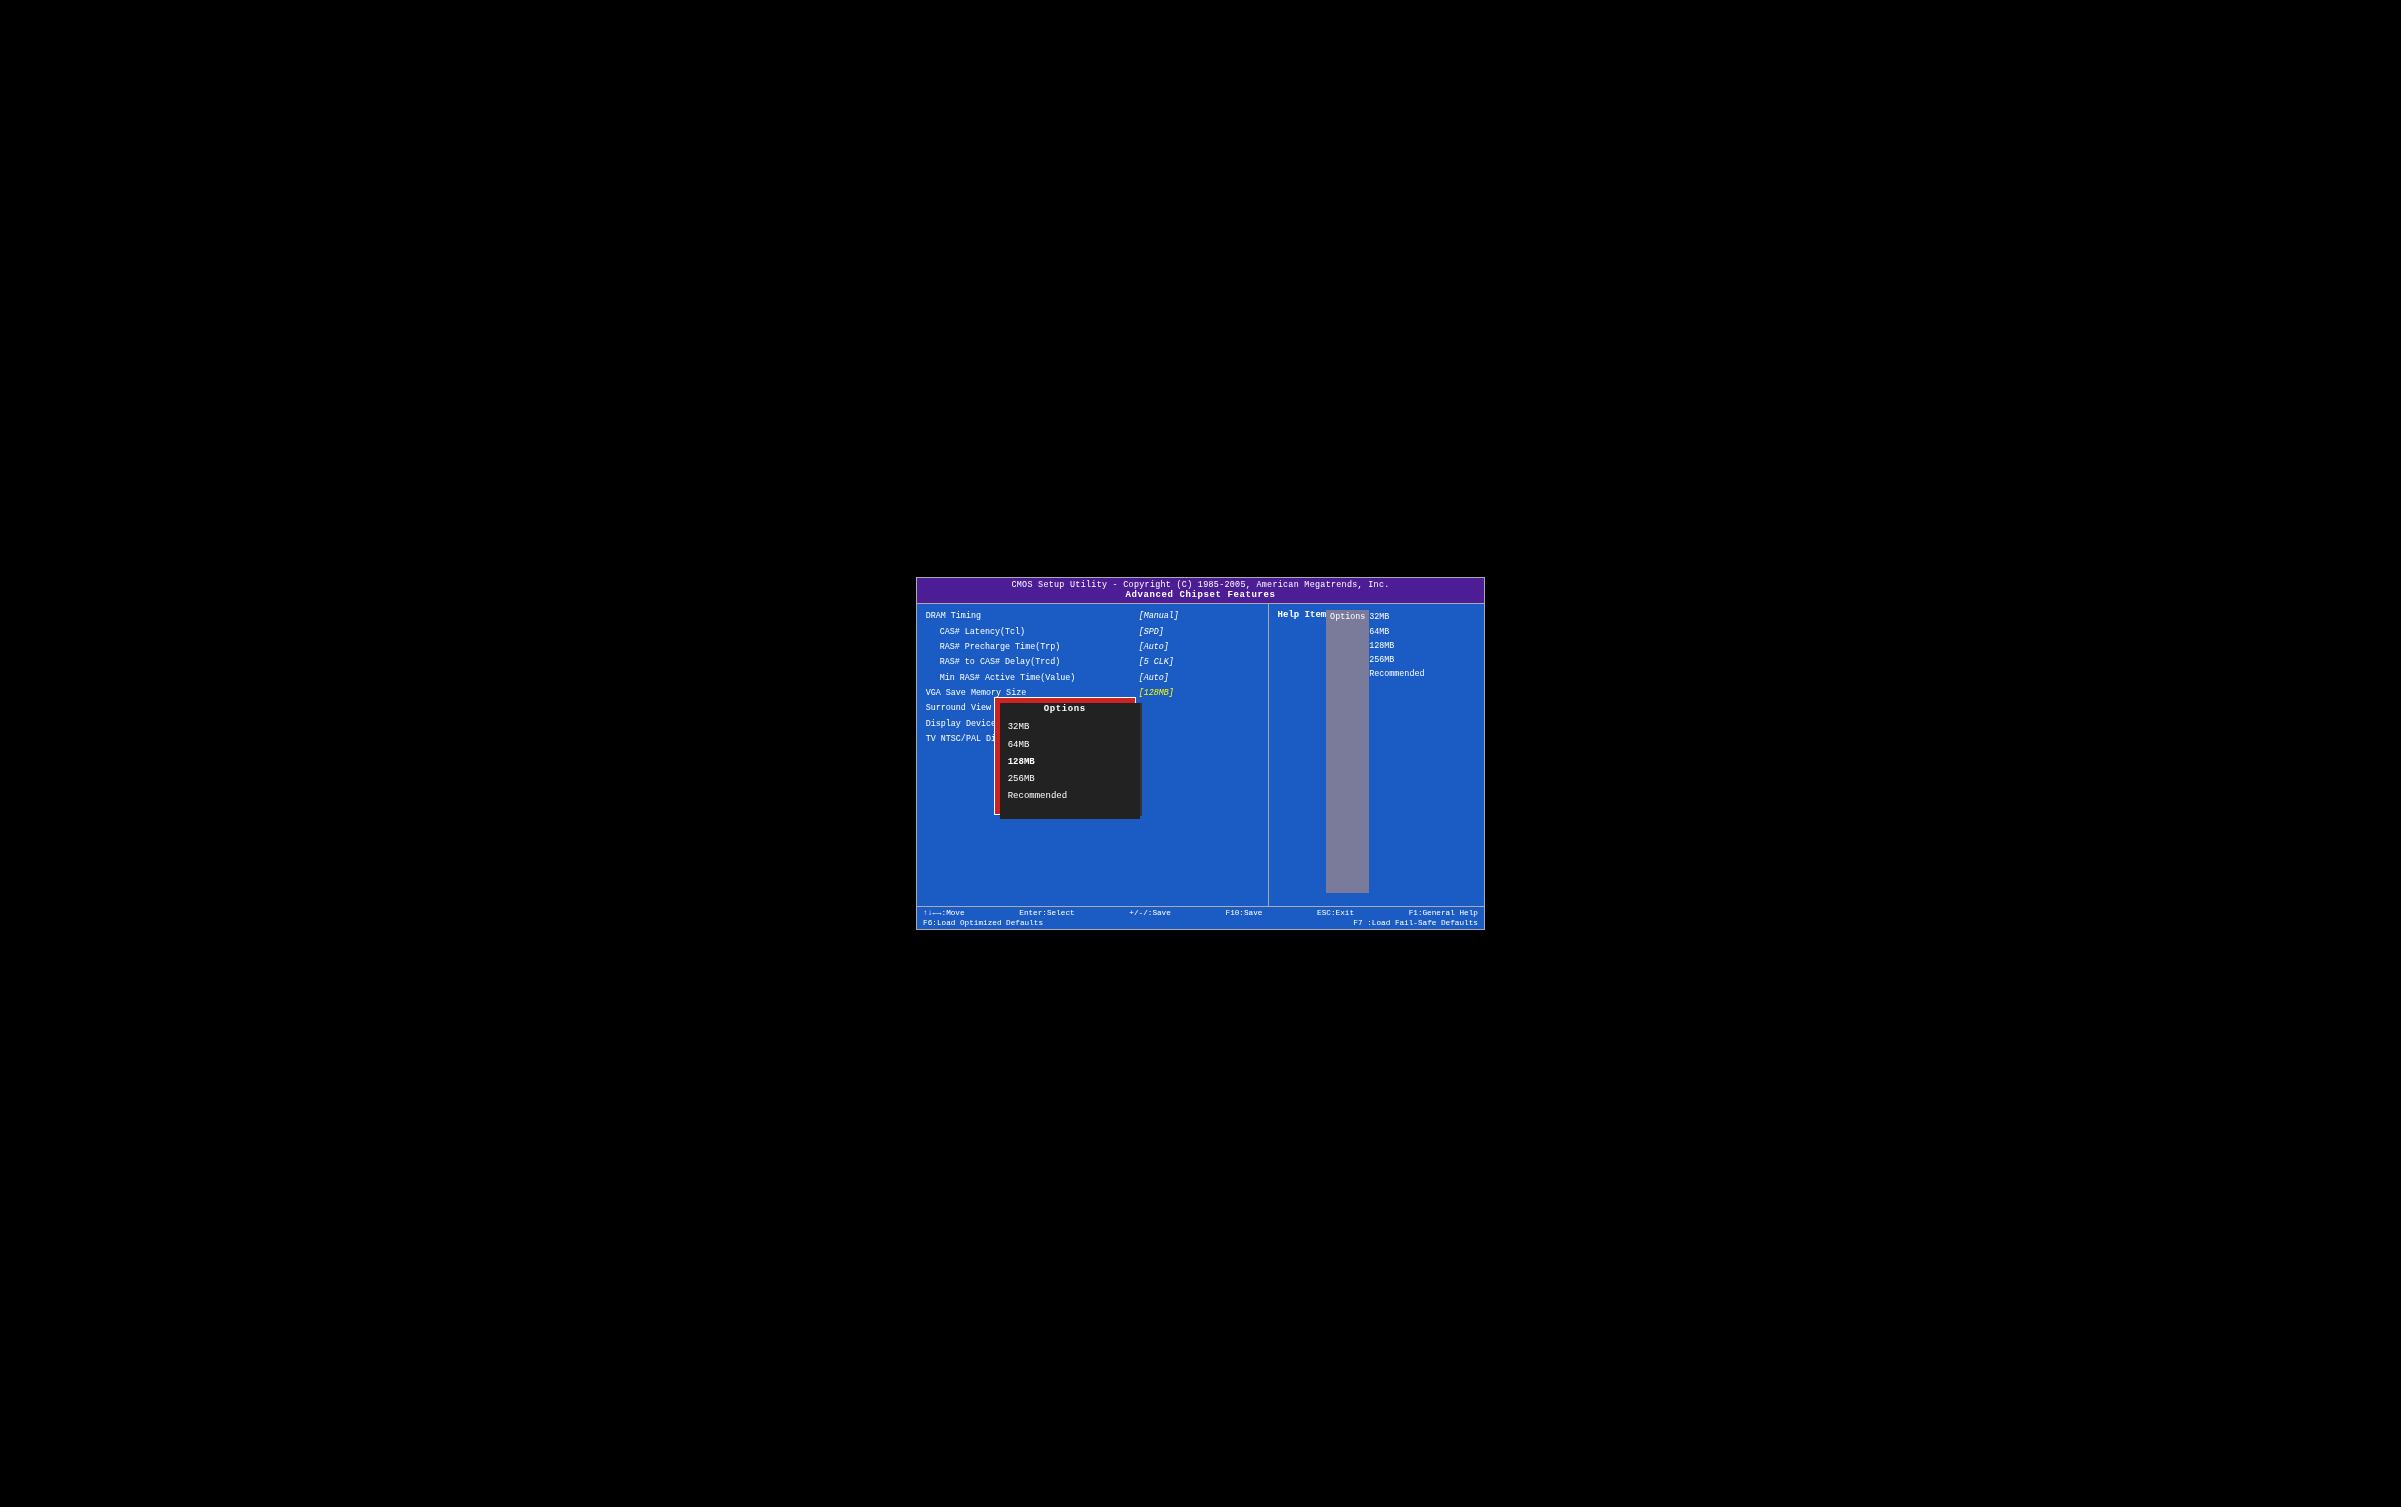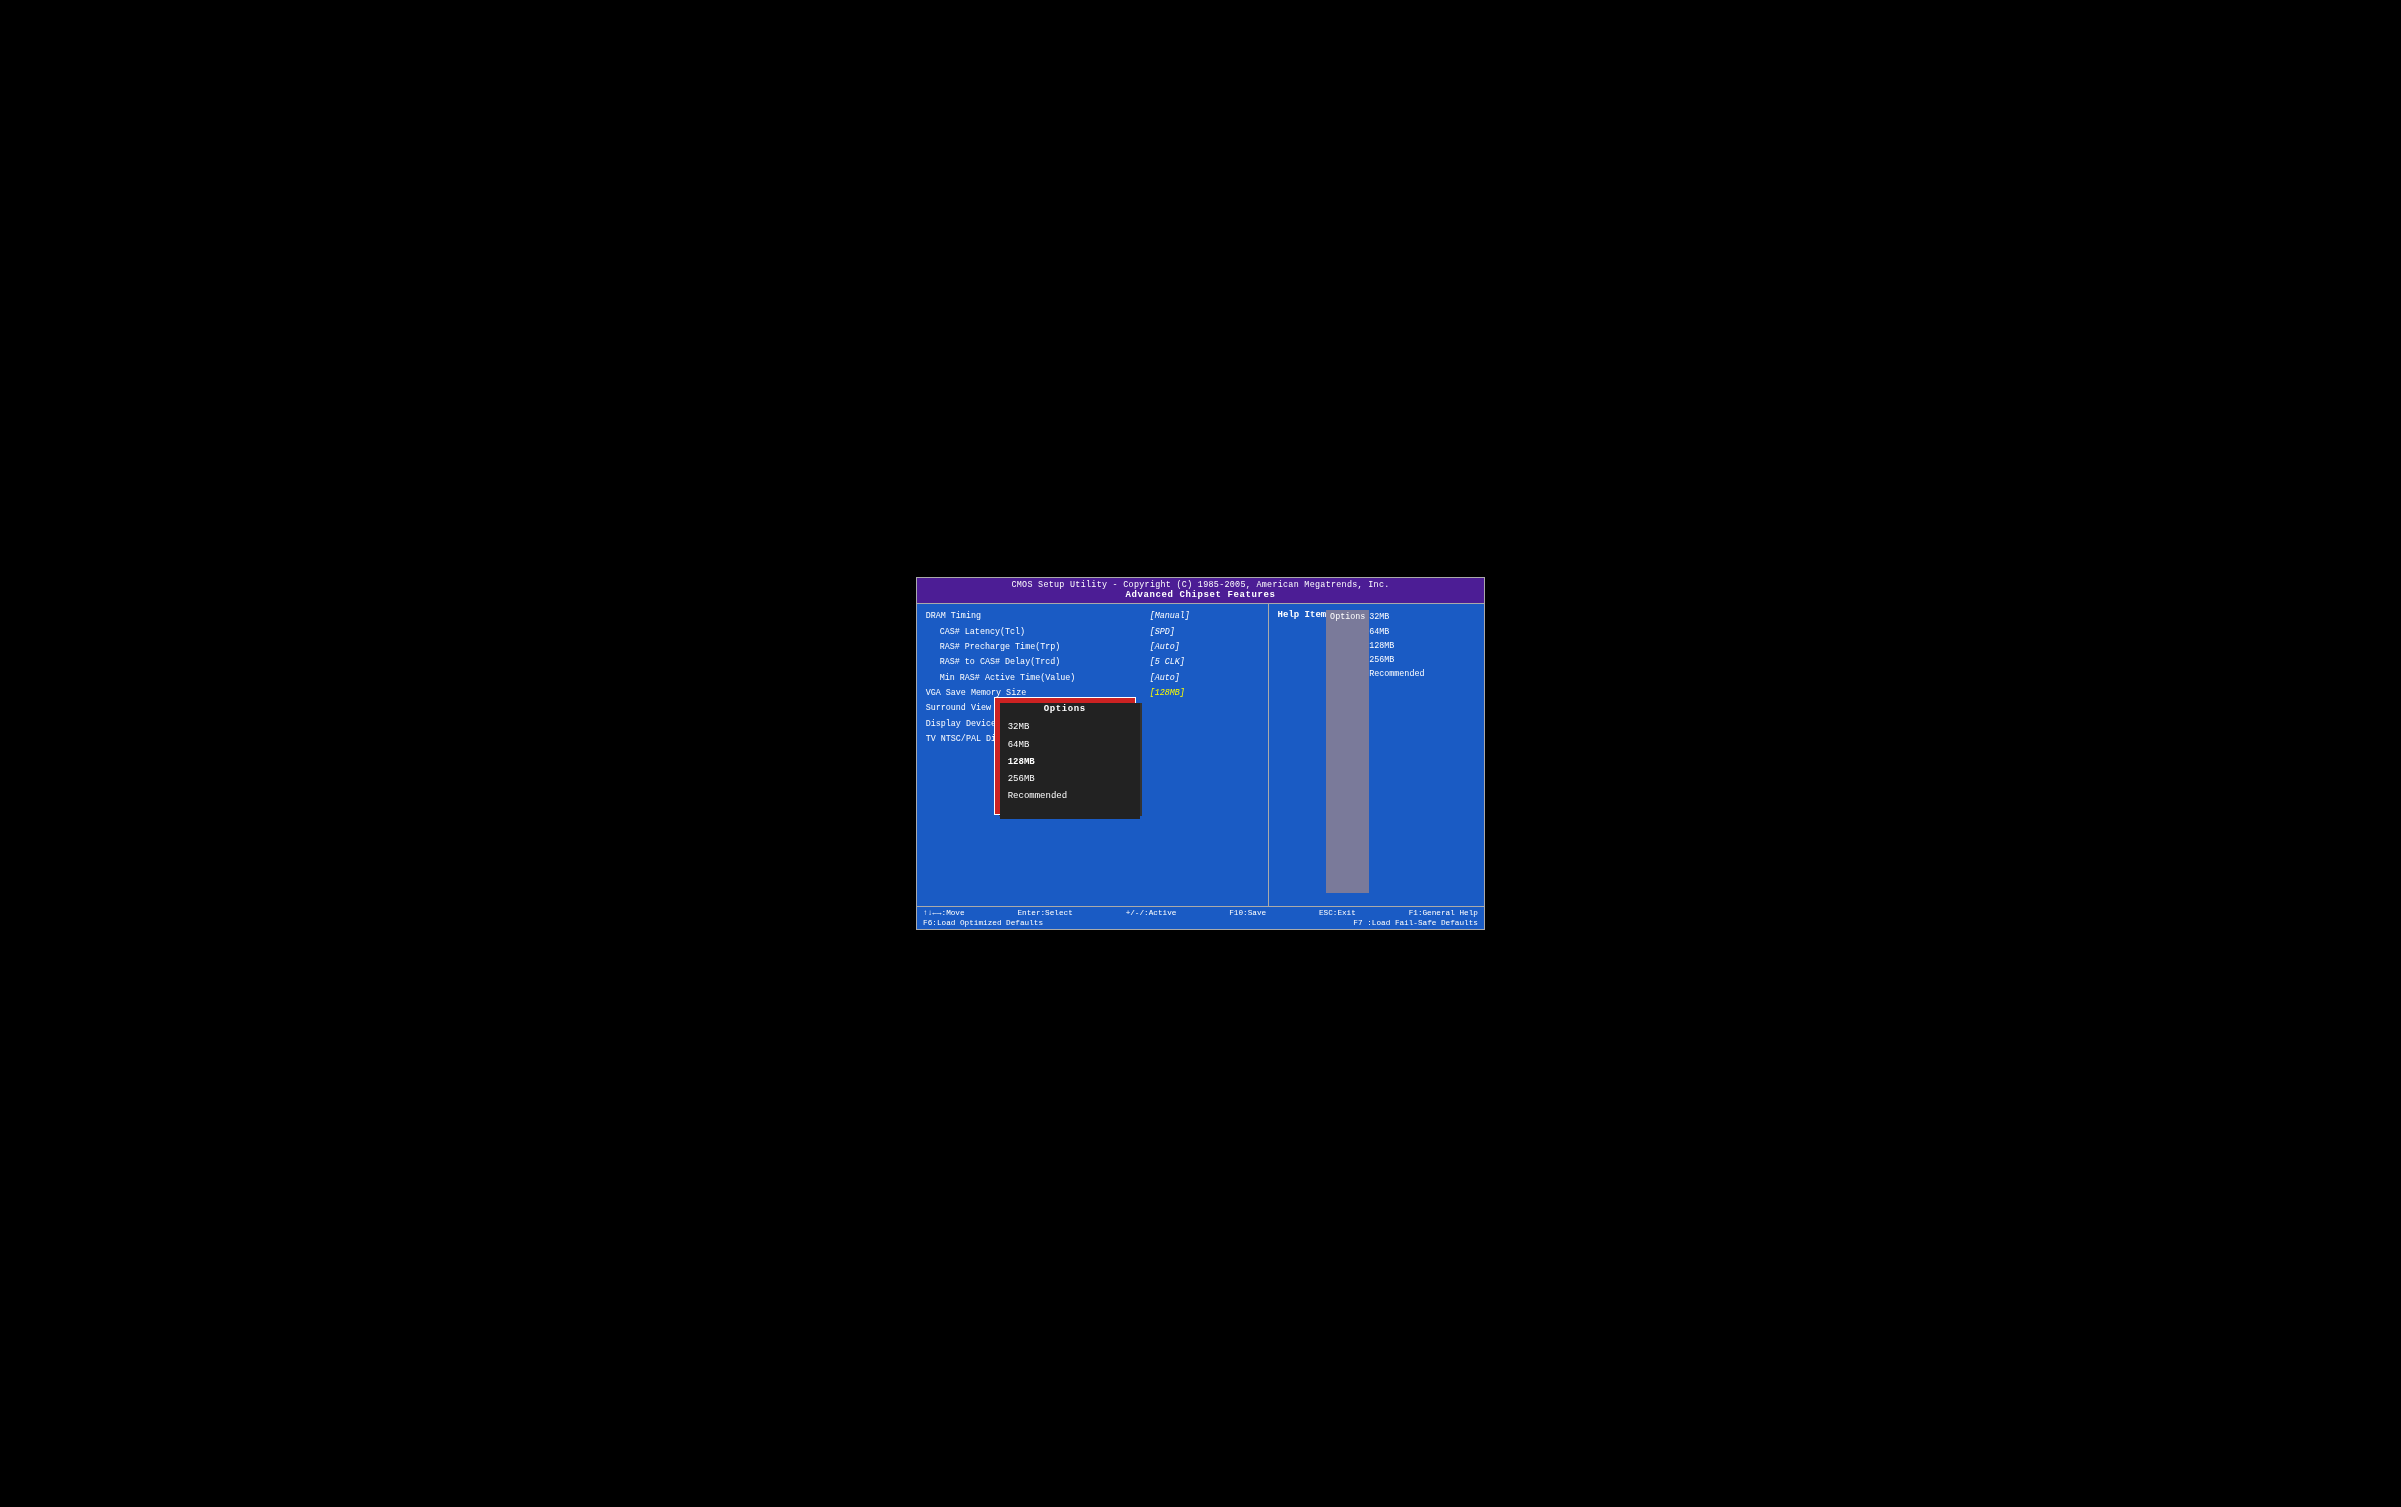--- a/index.html
+++ b/index.html
@@ -85,21 +85,20 @@
       color: #fff;
       font-size: 8.4px;
       line-height: 1.7;
     }
     .menu-item {
       display: flex;
       justify-content: flex-start;
       align-items: baseline;
       margin-bottom: 1.9px;
       line-height: 1.6;
-      gap: 11px;
     }
     .menu-label {
       color: #fff;
       font-size: 8.4px;
       min-width: 213px;
     }
     .menu-label.indented {
       padding-left: 14px;
     }
     .menu-value {
@@ -260,21 +259,21 @@
             <li>Recommended</li>
           </ul>
       </div>
 
     </div>
 
     <div class="bottom-bar">
       <div class="row1">
         <span>↑↓←→:Move</span>
         <span>Enter:Select</span>
-        <span>+/-/:Active</span>
+        <span>+/-/:Save</span>
         <span>F10:Save</span>
         <span>ESC:Exit</span>
         <span>F1:General Help</span>
       </div>
       <div class="row2">
         <span>F6:Load Optimized Defaults</span>
         <span>F7 :Load Fail-Safe Defaults</span>
       </div>
     </div>
 

